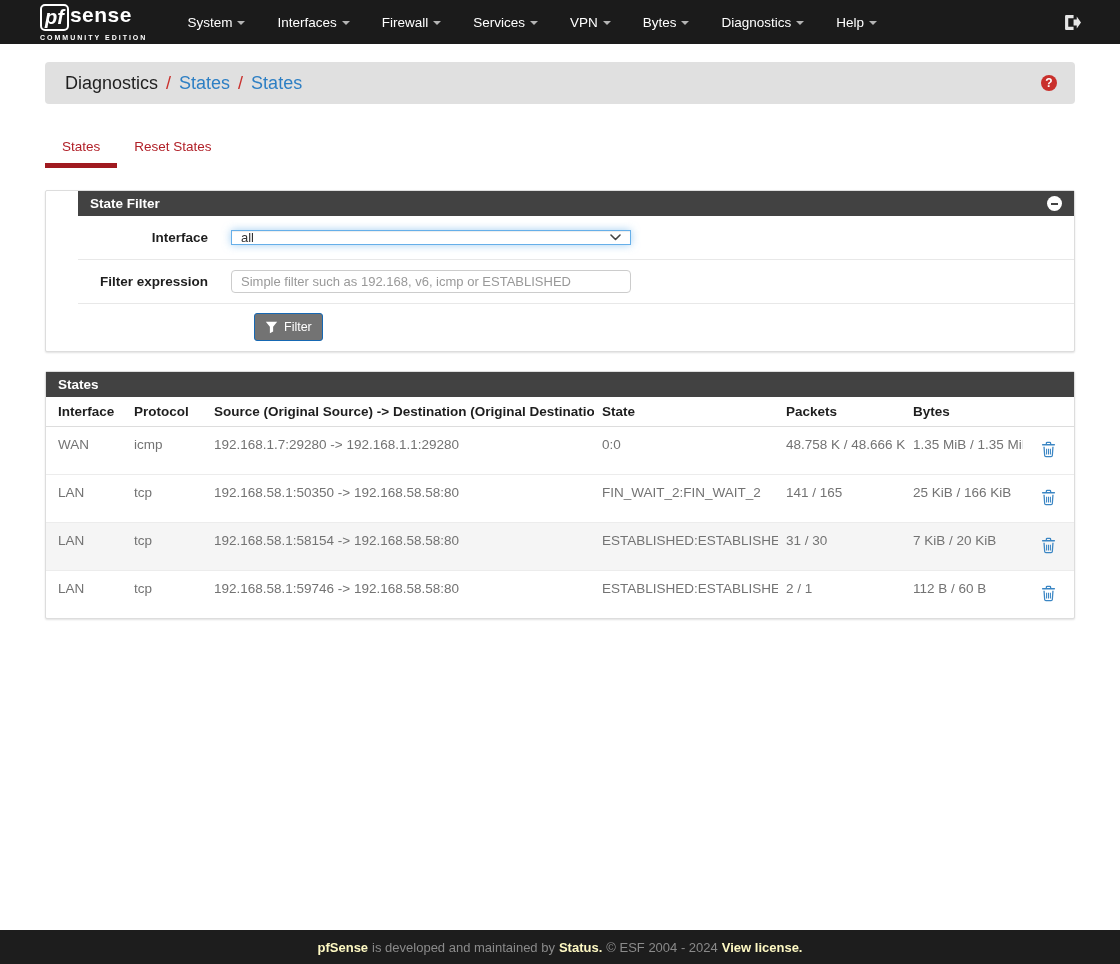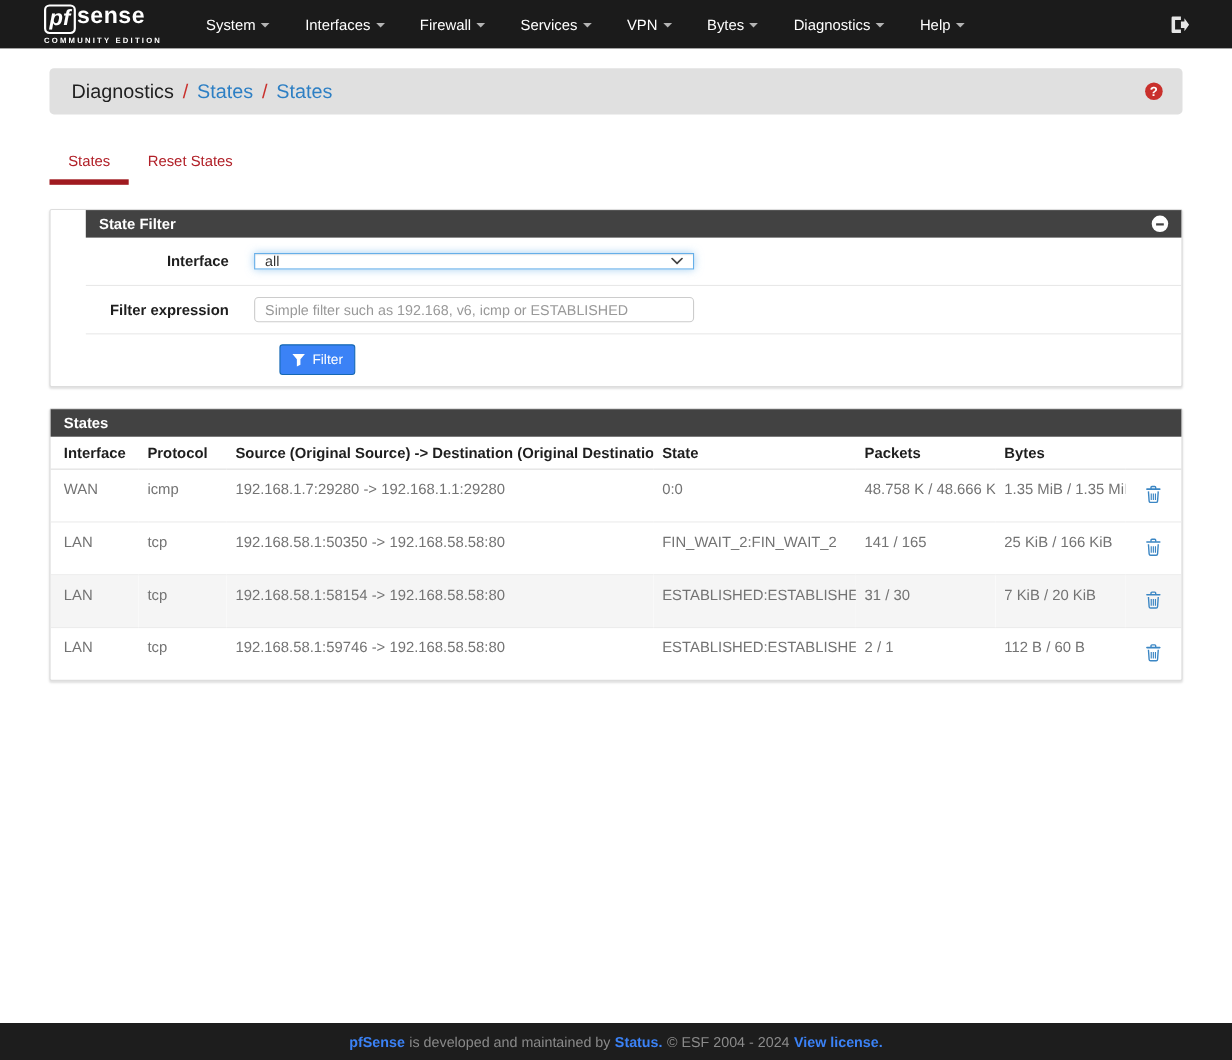--- a/index.html
+++ b/index.html
@@ -168,21 +168,21 @@
     border-radius: 4px;
     padding: 0 9px;
     font-size: 13px;
     color: #8b5cf6;
     font-family: Liberation Sans, sans-serif;
     outline: none;
   }
   .text-input::placeholder { color: #999; opacity: 1; }
   .button-row { padding: 9px 0 10px 176px; }
   .btn-primary {
-    background: #3b82f6;
+    background: #737373;
     border: 1px solid #1668b3;
     border-radius: 3px;
     color: #fff;
     font-size: 12.5px;
     height: 28px;
     padding: 0 10px;
     display: flex;
     align-items: center;
     gap: 6px;
     cursor: pointer;
@@ -227,21 +227,21 @@
     margin-top: auto;
     height: 34px;
     background: #1d1d1d;
     display: flex;
     align-items: center;
     justify-content: center;
     font-size: 13px;
     color: #8a8a8a;
     gap: 4px;
   }
-  .footer .f-strong { color: #3b82f6; font-weight: bold; text-decoration: none; }
+  .footer .f-strong { color: #fef9c3; font-weight: bold; text-decoration: none; }
   .footer a { cursor: pointer; }
 </style>
 </head>
 <body>
 
 <nav class="navbar">
   <div class="logo">
     <div class="logo-main">
       <span class="pf-box">pf</span>
         <span class="sense">sense</span>

